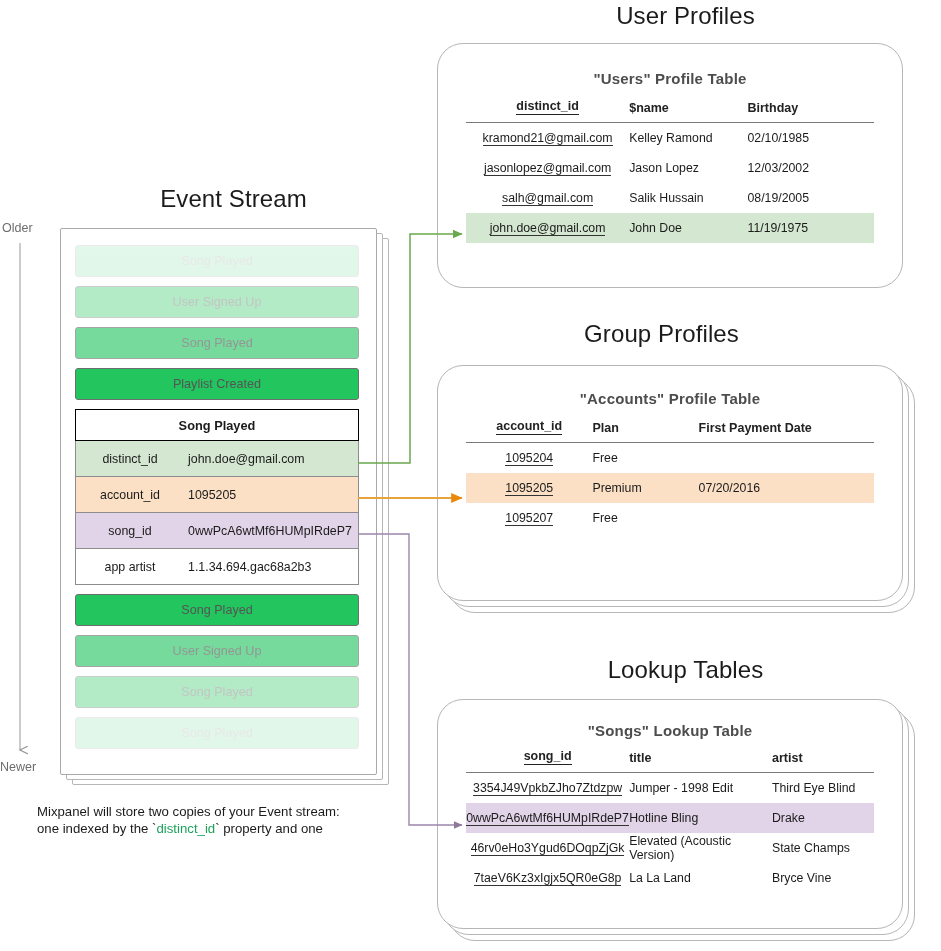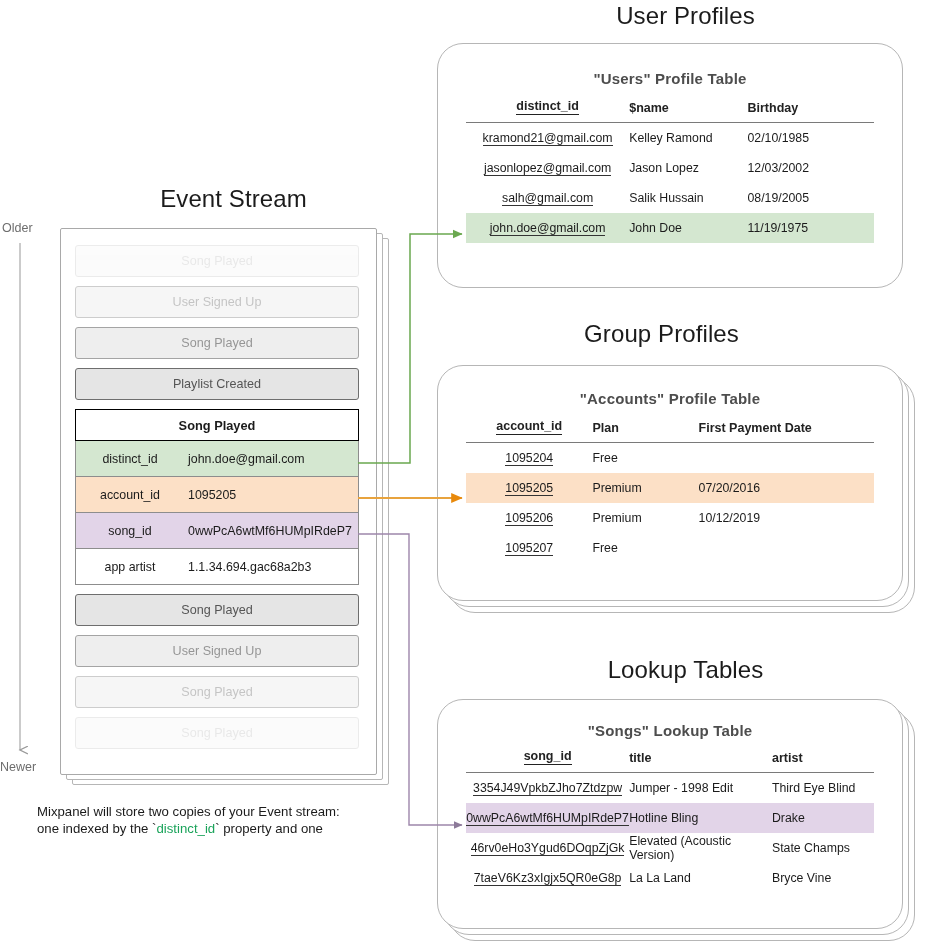--- a/index.html
+++ b/index.html
@@ -53,21 +53,21 @@
   
   .es-stack-layer{
     position:absolute;border:1.4px solid #b6b6b6;background:#fff;border-radius:2px;
   }
   .es-main{
     position:absolute;border:1.6px solid #a9a9a9;background:#fff;border-radius:2px;
     overflow:hidden;
   }
   .ev-row{
     position:absolute;left:14px;width:284px;height:32px;
-    border:1.2px solid #6e6e6e;border-radius:3px;background:#e5e5e5;
+    border:1.2px solid #6e6e6e;border-radius:3px;background:#22c55e;
     display:flex;align-items:center;justify-content:center;
     font-size:12.6px;color:#555;box-sizing:border-box;
   }
   .ev-fade1{opacity:.62;}
   .ev-fade2{opacity:.34;}
   .ev-fade3{opacity:.13;}
 
   
   .ev-card{position:absolute;left:14px;width:284px;box-sizing:border-box;}
   .ev-card-head{
@@ -227,25 +227,20 @@
               <td class="col-key"><span>1095204</span></td>
               <td class="col-plain">Free</td>
               <td class="col-plain"></td>
             </tr>
             <tr class="hl-orange">
               <td class="col-key"><span>1095205</span></td>
               <td class="col-plain">Premium</td>
               <td class="col-plain">07/20/2016</td>
             </tr>
             <tr>
-              <td class="col-key"><span>1095206</span></td>
-              <td class="col-plain">Premium</td>
-              <td class="col-plain">10/12/2019</td>
-            </tr>
-            <tr>
               <td class="col-key"><span>1095207</span></td>
               <td class="col-plain">Free</td>
               <td class="col-plain"></td>
             </tr>
           </tbody>
         </table>
     </div>
   </div>
 
   <div class="card-layer" style="left:449px;top:711px;width:464px;height:228px;"></div>

